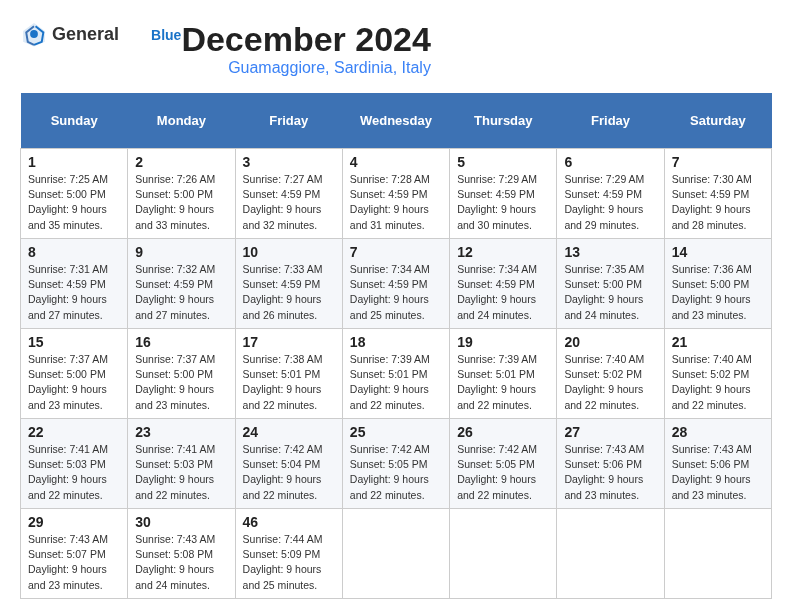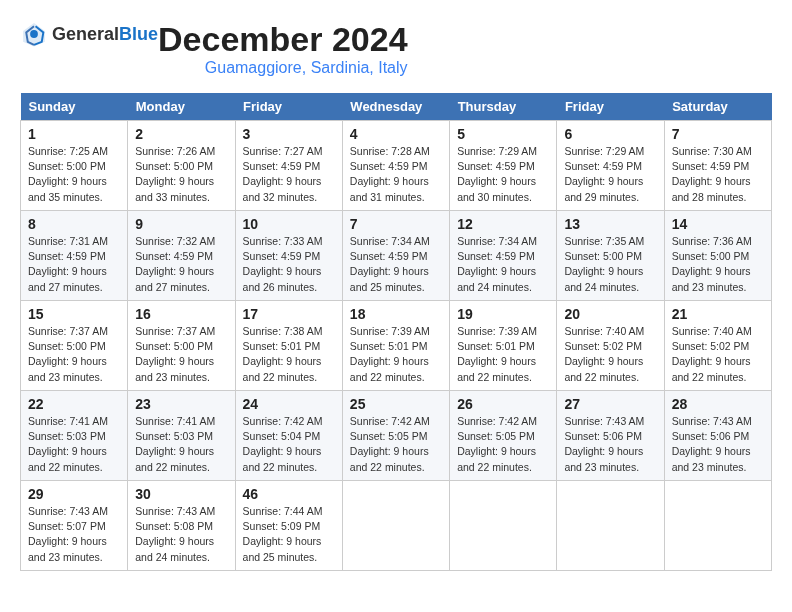--- a/index.html
+++ b/index.html
@@ -20,23 +20,24 @@
       display: flex;
       align-items: center;
       gap: 4px;
     }
     .logo-text-general {
       font-size: 18px;
       font-weight: bold;
       color: #333;
     }
     .logo-text-blue {
-      font-size: 18px;
+      font-size: 14px;
       font-weight: bold;
       color: #1a73c8;
+      padding-left: 32px;
     }
     .logo-icon {
       width: 28px;
       height: 28px;
     }
     .title-area {
       text-align: right;
     }
     .month-title {
       font-size: 34px;
@@ -48,22 +49,22 @@
       color: #3b82f6;
     }
     .calendar-table {
       width: 100%;
       border-collapse: collapse;
       font-size: 11px;
     }
     .calendar-table th {
       background-color: #3d72b4;
       color: #fff;
-      text-align: left;
-      padding: 6px 8px;
+      text-align: center;
+      padding: 20px 8px;
       font-size: 13px;
       font-weight: bold;
     }
     .calendar-table td {
       border: 1px solid #ccc;
       vertical-align: top;
       padding: 5px 7px;
       height: 90px;
       width: 14.28%;
       background: #fff;

